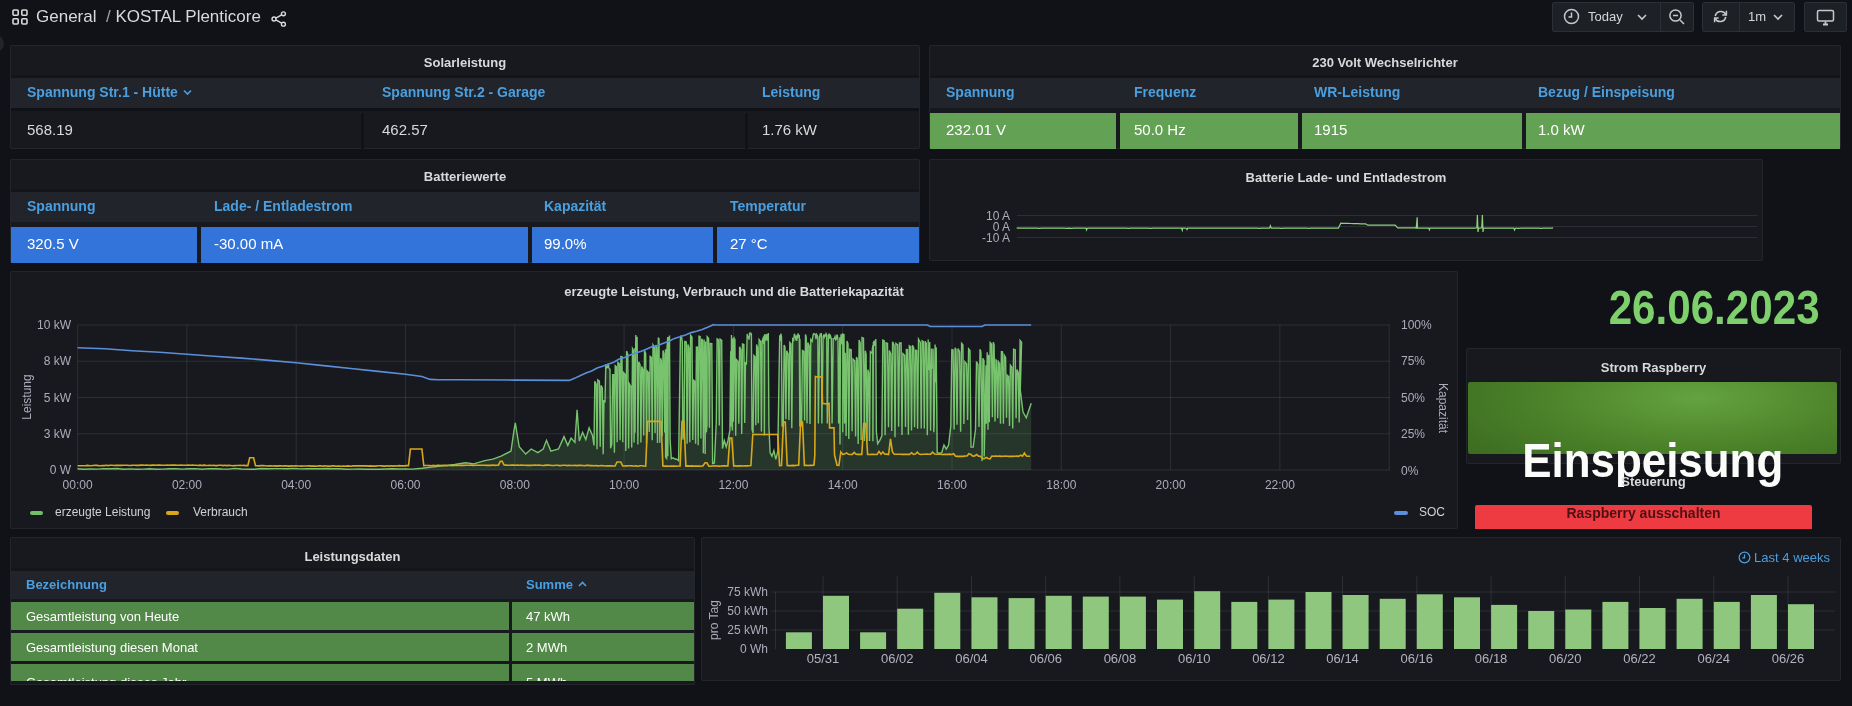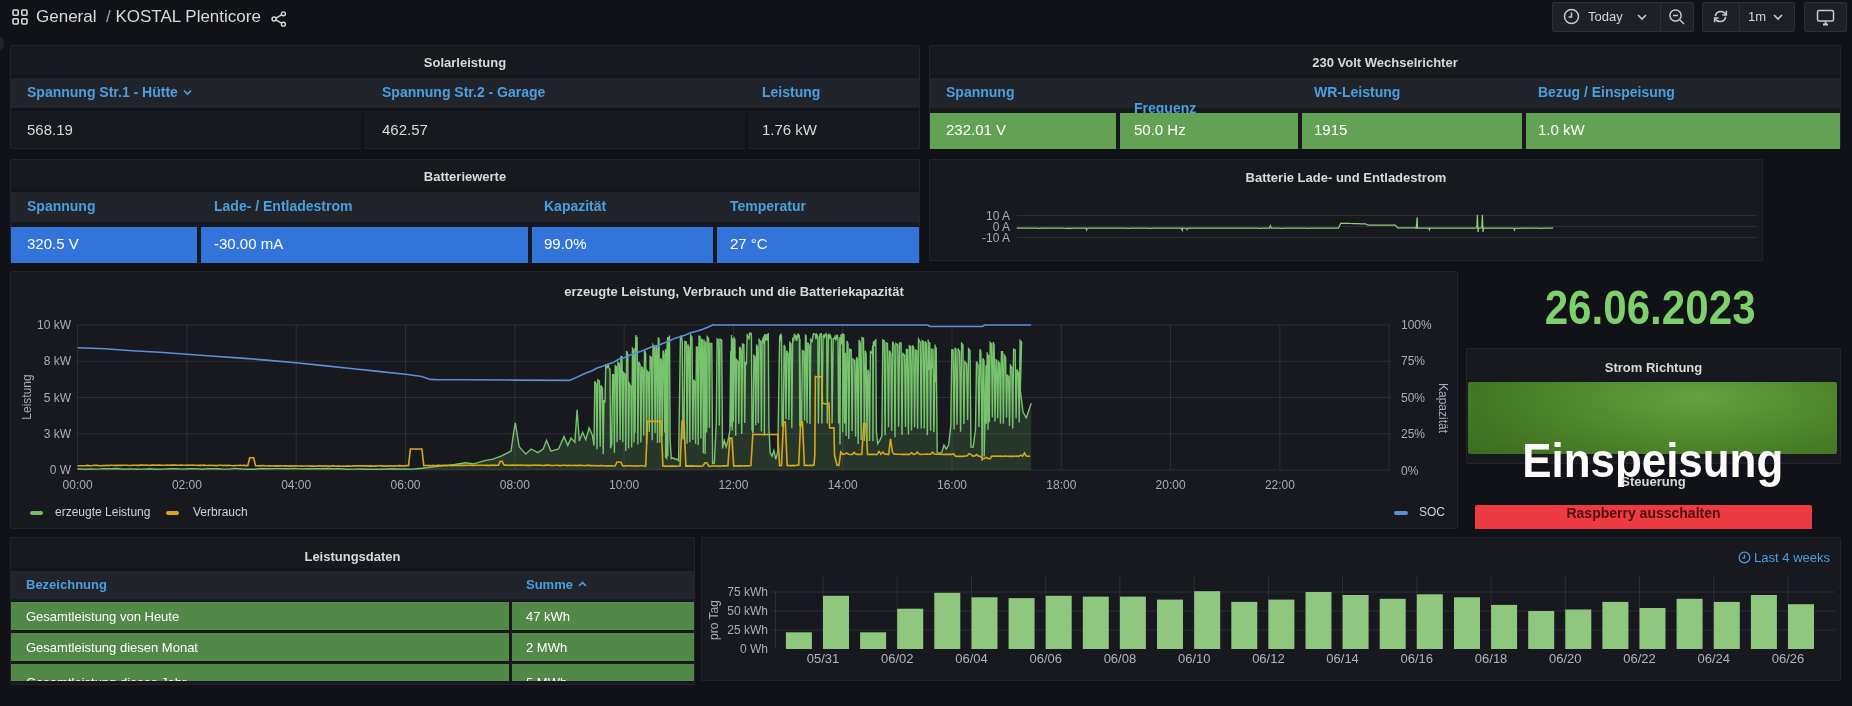--- a/index.html
+++ b/index.html
@@ -92,21 +92,21 @@
  <div class="td" style="left:16px;top:75px;">568.19</div>
  <div class="td" style="left:371px;top:75px;">462.57</div>
  <div class="td" style="left:751px;top:75px;">1.76 kW</div>
 </div>
 
 <div class="panel" style="left:929px;top:45px;width:912px;height:104px;">
  <div class="ptitle" style="top:9px;">230 Volt Wechselrichter</div>
  <div class="abs" style="left:0;top:29px;width:910px;height:3px;background:#131519;"></div>
  <div class="thead" style="left:0;top:32px;width:910px;height:30px;"></div>
  <div class="th" style="left:16px;top:38px;">Spannung</div>
- <div class="th" style="left:204px;top:38px;margin-top:16px;">Frequenz</div>
+ <div class="th" style="left:204px;top:38px;">Frequenz</div>
  <div class="th" style="left:384px;top:38px;">WR-Leistung</div>
  <div class="th" style="left:608px;top:38px;">Bezug / Einspeisung</div>
  <div class="cell" style="left:0px;top:67px;width:186px;height:36px;background:#63a254;"></div>
  <div class="cell" style="left:190px;top:67px;width:178px;height:36px;background:#63a254;"></div>
  <div class="cell" style="left:372px;top:67px;width:220px;height:36px;background:#63a254;"></div>
  <div class="cell" style="left:596px;top:67px;width:314px;height:36px;background:#63a254;"></div>
  <div class="td" style="left:16px;top:75px;color:#fff;">232.01 V</div>
  <div class="td" style="left:204px;top:75px;color:#fff;">50.0 Hz</div>
  <div class="td" style="left:384px;top:75px;color:#fff;">1915</div>
  <div class="td" style="left:608px;top:75px;color:#fff;">1.0 kW</div>
@@ -195,24 +195,24 @@
  </svg>
 
  <div class="abs" style="left:19px;top:239px;width:13px;height:4px;border-radius:2px;background:#73bf69;"></div>
  <div class="abs" style="left:44px;top:233px;font-size:12px;color:#d0d1d5;">erzeugte Leistung</div>
  <div class="abs" style="left:155px;top:239px;width:13px;height:4px;border-radius:2px;background:#d9a818;"></div>
  <div class="abs" style="left:182px;top:233px;font-size:12px;color:#d0d1d5;">Verbrauch</div>
  <div class="abs" style="left:1383px;top:239px;width:14px;height:4px;border-radius:2px;background:#5b8fd9;"></div>
  <div class="abs" style="left:1408px;top:233px;font-size:12px;color:#d0d1d5;">SOC</div>
 </div>
 
-<div class="abs" style="left:1466px;top:280px;width:375px;height:60px;text-align:center;padding-right:7px;"><span style="display:inline-block;font-size:48px;font-weight:bold;color:#7ed06d;transform:scaleX(0.878);">26.06.2023</span></div>
+<div class="abs" style="left:1466px;top:280px;width:375px;height:60px;text-align:right;padding-right:7px;"><span style="display:inline-block;font-size:48px;font-weight:bold;color:#7ed06d;transform:scaleX(0.878);">26.06.2023</span></div>
 
 <div class="panel" style="left:1466px;top:348px;width:375px;height:116px;">
- <div class="ptitle" style="top:11px;">Strom Richtung</div>
+ <div class="ptitle" style="top:11px;">Strom Raspberry</div>
  <div class="abs" style="left:1px;top:33px;width:369px;height:72px;border-radius:2px;
    background:radial-gradient(ellipse 80% 130% at 62% 22%, #64a23f 0%, #4b8129 55%, #3a6a20 100%);"></div>
  <div class="abs" style="left:1px;top:33px;width:369px;height:72px;text-align:center;line-height:70px;margin-top:44px;">
    <span style="display:inline-block;font-size:48px;font-weight:bold;color:#fbfcf9;transform:scaleX(0.915);">Einspeisung</span></div>
 </div>
 
 <div class="abs" style="left:1466px;top:472px;width:375px;height:57px;overflow:hidden;">
  <div class="abs" style="left:0;right:0;top:2px;text-align:center;font-size:13px;font-weight:bold;color:#d8d9da;">Steuerung</div>
  <div class="abs" style="left:9px;top:33px;width:337px;height:30px;background:#ee3b42;border-radius:2px;text-align:center;font-size:14px;font-weight:bold;color:#4d1113;padding-top:0;">Raspberry ausschalten</div>
 </div>

